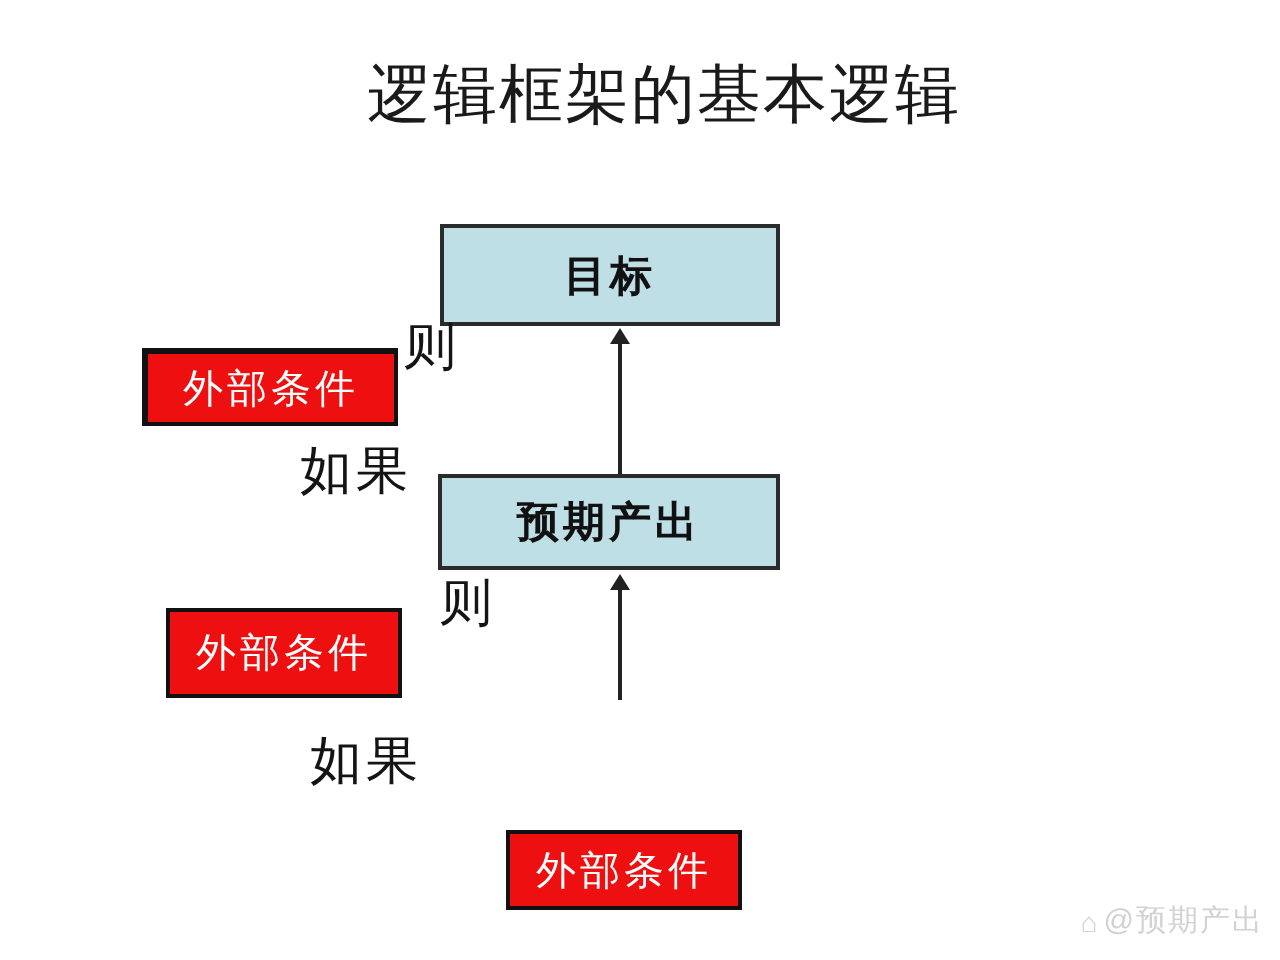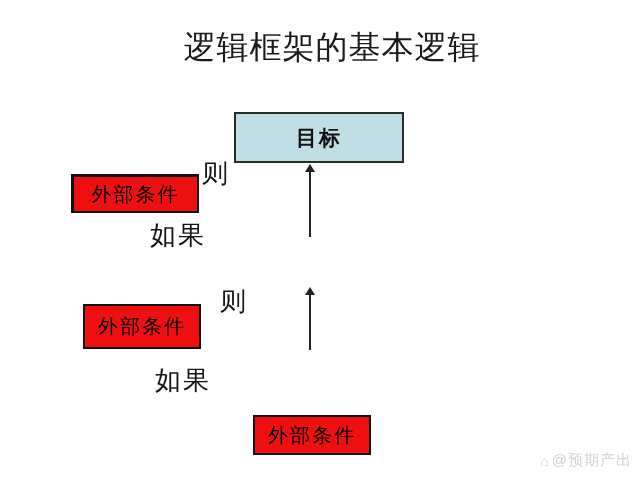--- a/index.html
+++ b/index.html
@@ -22,30 +22,30 @@
 
   .node {
     position: absolute;
     background: #bedfe6;
     border: 2px solid #2b2b2b;
     display: flex; align-items: center; justify-content: center;
     font-size: 21px; font-weight: 700; color: #111111;
     box-sizing: border-box;
     letter-spacing: 2px;
   }
-  .node-goal     { left: 220px; top: 112px; width: 170px; height: 51px; margin-left: 14px; }
+  .node-goal     { left: 220px; top: 112px; width: 170px; height: 51px; }
   .node-output   { left: 219px; top: 237px; width: 171px; height: 48px; }
   .node-activity { left: 218px; top: 350px; width: 177px; height: 48px; }
 
   .ext {
     position: absolute;
     background: #ee1010;
     border: 2px solid #111111;
     display: flex; align-items: center; justify-content: center;
-    font-size: 20px; color: #000000;
+    font-size: 20px; color: #ffffff;
     box-sizing: border-box;
     letter-spacing: 2px;
   }
   .ext-1 { left: 71px;  top: 174px; width: 128px; height: 39px; border-width: 3px 2px 2px 3px; }
   .ext-2 { left: 83px;  top: 304px; width: 118px; height: 45px; }
   .ext-3 { left: 253px; top: 415px; width: 118px; height: 40px; }
 
   .conn-label {
     position: absolute;
     font-size: 26px; color: #141414;
@@ -83,20 +83,21 @@
 </style>
 </head>
 <body>
 
 <div class="stage">
 
   <div class="slide-title">逻辑框架的基本逻辑</div>
 
   <div class="node node-goal">目标</div>
 
+  <div class="node node-output">预期产出</div>
 
 
   <div class="arrow-line arrow1-line"></div>
   <div class="arrow-head arrow1-head"></div>
   <div class="arrow-line arrow2-line"></div>
   <div class="arrow-head arrow2-head"></div>
 
   <div class="ext ext-1">外部条件</div>
 
   <div class="ext ext-2">外部条件</div>

